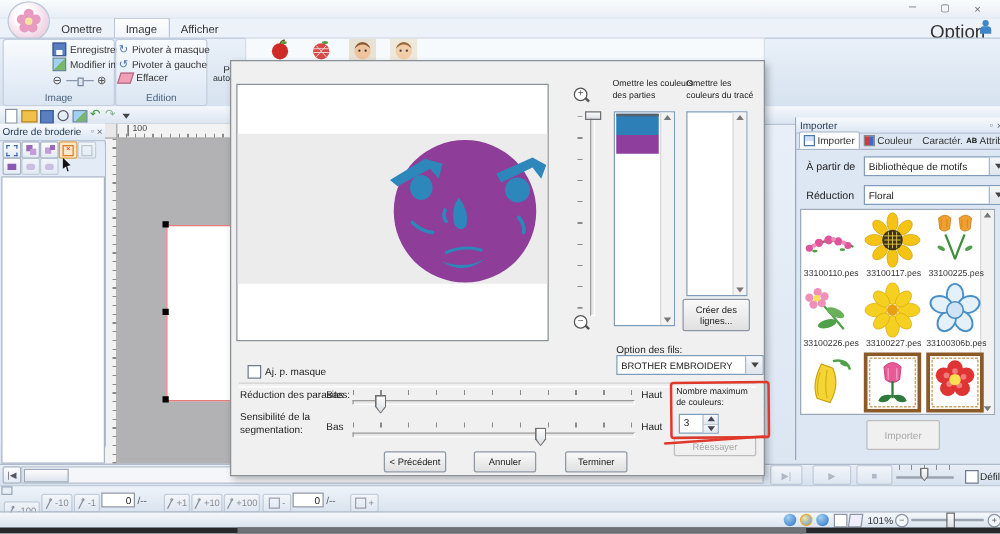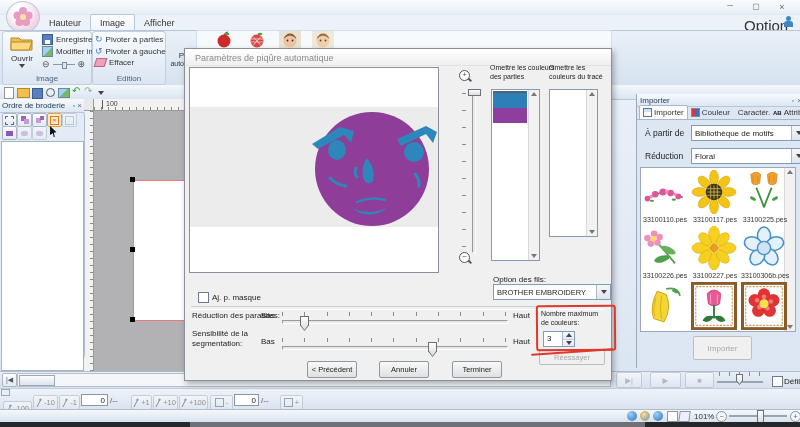--- a/index.html
+++ b/index.html
@@ -79,48 +79,40 @@
           <ellipse cx="14" cy="16" rx="4" ry="4"></ellipse>
           <ellipse cx="7.5" cy="16" rx="4" ry="4"></ellipse>
           <ellipse cx="5.5" cy="9.5" rx="4" ry="4"></ellipse>
         </g>
       <circle cx="11" cy="11" r="3" fill="#f6e3a0"></circle>
     </svg>
   </div>
 
   <div class="abs" style="left:40px;top:14px;height:16px;display:flex;align-items:flex-end;">
     <div class="tab">
-        <span>Hauteur</span>
+        <span>Omettre</span>
       </div>
     <div class="tab active">
         <span>Image</span>
       </div>
     <div class="tab">
         <span>Afficher</span>
       </div>
   </div>
   <div class="abs" style="left:744px;top:17px;font-size:15px;color:#333;">Option</div>
   <div class="abs" style="left:784px;top:16px;width:9px;height:11px;">
     <span class="abs" style="left:2px;top:0;width:5px;height:5px;border-radius:50%;background:#3f86c8;"></span>
     <span class="abs" style="left:0;top:5px;width:9px;height:6px;border-radius:3px 3px 0 0;background:#3f86c8;"></span>
   </div>
 
   <div class="abs" style="left:0;top:30px;width:800px;height:55px;background:linear-gradient(#e9f0f8,#d6e2ef);border-top:1px solid #b9c6d8;border-bottom:1px solid #b9c6d8;"></div>
 
   <div class="abs rgroup" style="left:2px;top:31px;width:88px;height:52px;">
     <div class="cap">Image</div>
   </div>
-  <div class="abs" style="left:5px;top:33px;width:34px;height:45px;text-align:center;">
-    <svg width="24" height="18" viewBox="0 0 24 18" style="margin-top:1px;">
-      <path d="M1 4 h8 l2 2 h11 v10 h-21 z" fill="#f2c04a" stroke="#b4882a" stroke-width="1"></path>
-      <path d="M1 8 h21 l-3 8 h-18 z" fill="#fbd97e" stroke="#b4882a" stroke-width="1"></path>
-    </svg>
-    <div style="font-size:8px;color:#333;">Ouvrir</div>
-    <div class="tri-d" style="margin:1px auto 0;"></div>
-  </div>
   <div class="abs smallrow" style="left:42px;top:34px;">
     <span style="width:9px;height:9px;background:#5a7fc0;border:1px solid #3c5a94;display:inline-block;position:relative;">
         <span style="position:absolute;left:2px;bottom:0;width:5px;height:4px;background:#fff;"></span>
       </span>
     <span>Enregistrer</span>
     <span class="tri-d"></span>
   </div>
   <div class="abs smallrow" style="left:42px;top:46px;">
     <span style="width:9px;height:9px;display:inline-block;background:linear-gradient(135deg,#9fd1f0 50%,#79b86a 50%);border:1px solid #6a86a0;"></span>
     <span>Modifier image</span>
@@ -131,21 +123,21 @@
         <span style="position:absolute;left:9px;top:-2px;width:3px;height:5px;background:#dfe6ee;border:1px solid #7a8aa0;"></span>
       </span>
     <span style="font-size:9px;">⊕</span>
   </div>
 
   <div class="abs rgroup" style="left:92px;top:31px;width:72px;height:52px;">
     <div class="cap">Edition</div>
   </div>
   <div class="abs smallrow" style="left:95px;top:34px;">
     <span style="color:#4a7ab5;font-size:9px;">↻</span>
-    <span>Pivoter à parties</span>
+    <span>Pivoter à masque</span>
   </div>
   <div class="abs smallrow" style="left:95px;top:46px;">
     <span style="color:#4a7ab5;font-size:9px;">↺</span>
     <span>Pivoter à gauche</span>
   </div>
   <div class="abs smallrow" style="left:95px;top:58px;">
     <span style="width:9px;height:7px;background:#f2a0b8;border:1px solid #b06a84;display:inline-block;transform:skewX(-18deg);"></span>
     <span>Effacer</span>
   </div>
 
@@ -528,23 +520,20 @@
   <span class="abs statusbtn" style="left:716px;top:411px;width:9px;height:9px;border:1px solid #8a96a6;background:#f4f7fa;font-size:7px;color:#556;">−</span>
   <span class="abs" style="left:729px;top:415px;width:58px;height:2px;background:#9aa4b0;"></span>
   <span class="abs" style="left:757px;top:410px;width:5px;height:11px;background:linear-gradient(#fdfdfd,#d9dee4);border:1px solid #707070;"></span>
   <span class="abs statusbtn" style="left:790px;top:411px;width:9px;height:9px;border:1px solid #8a96a6;background:#f4f7fa;font-size:7px;color:#556;">+</span>
 
   <div class="abs" style="left:0;top:422px;width:800px;height:5px;background:#26282b;">
     <span class="abs" style="left:190px;top:0;width:455px;height:5px;background:#6e7277;"></span>
   </div>
 
   <div class="abs" style="left:184px;top:48px;width:426px;height:331px;background:#f0f0f0;border:1px solid #8a9097;box-shadow:2px 3px 6px rgba(0,0,0,.3);">
-    <div class="abs" style="left:0;top:0;width:100%;height:16px;background:linear-gradient(#ffffff,#efefef);border-bottom:1px solid #e2e2e2;">
-      <span class="abs gray nw" style="left:10px;top:4px;font-size:9px;">Paramètres de piqûre automatique</span>
-    </div>
 
     <div class="abs" style="left:4px;top:18px;width:248px;height:204px;background:#fff;border:1px solid #8a9097;overflow:hidden;">
       <div class="abs" style="left:0;top:39px;width:100%;height:120px;background:#ececec;"></div>
       <svg class="abs" style="left:0;top:0;" width="248" height="204" viewBox="0 0 248 204">
         <circle cx="182" cy="101" r="57" fill="#8e3d99"></circle>
         <g fill="#2d87ba">
           <path d="M122 76 L150 59 L164 63 L161 75 L154 67 L128 81 Z"></path>
           <path d="M207 71 L236 58 L247 64 L243 75 L236 66 L211 78 Z"></path>
           <ellipse cx="147" cy="82" rx="9" ry="10"></ellipse>
           <ellipse cx="224" cy="84" rx="10" ry="10"></ellipse>
@@ -581,20 +570,23 @@
       <div style="margin:1px 12px 0 1px;height:15px;background:#2d7fb8;border-top:2px solid #55606a;"></div>
       <div style="margin:0 12px 0 1px;height:15px;background:#8e3f9e;"></div>
     </div>
     <div class="abs" style="left:364px;top:14px;width:58px;font-size:7px;line-height:1.35;color:#222;">Omettre les couleurs du tracé</div>
     <div class="abs listbox" style="left:364px;top:40px;width:47px;height:146px;">
       <div class="sbar">
         <span class="tri-u"></span>
         <span class="tri-dn"></span>
       </div>
     </div>
+    <div class="abs wbtn" style="left:361px;top:190px;width:52px;height:24px;line-height:1.25;">
+      <span style="width:40px;">Créer des lignes...</span>
+    </div>
 
     <span class="abs lbl nw" style="left:308px;top:226px;">Option des fils:</span>
     <div class="abs dd" style="left:308px;top:235px;width:113px;height:14px;font-size:7.5px;">
       <span class="grow">BROTHER EMBROIDERY</span>
       <span class="arrow">
           <span class="tri-d"></span>
         </span>
     </div>
 
     <span class="abs cb" style="left:13px;top:243px;"></span>

